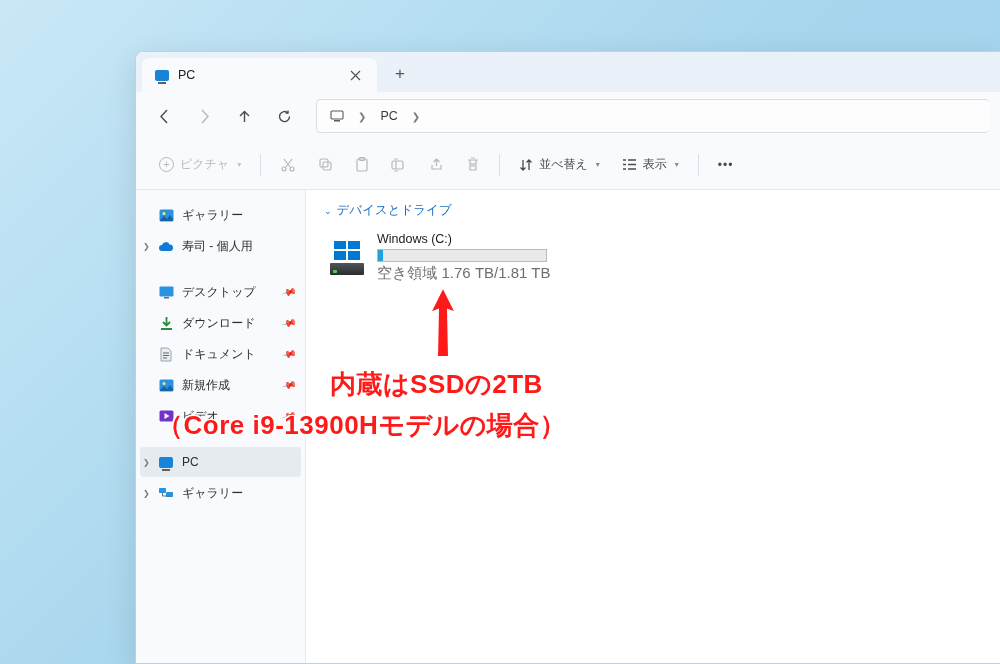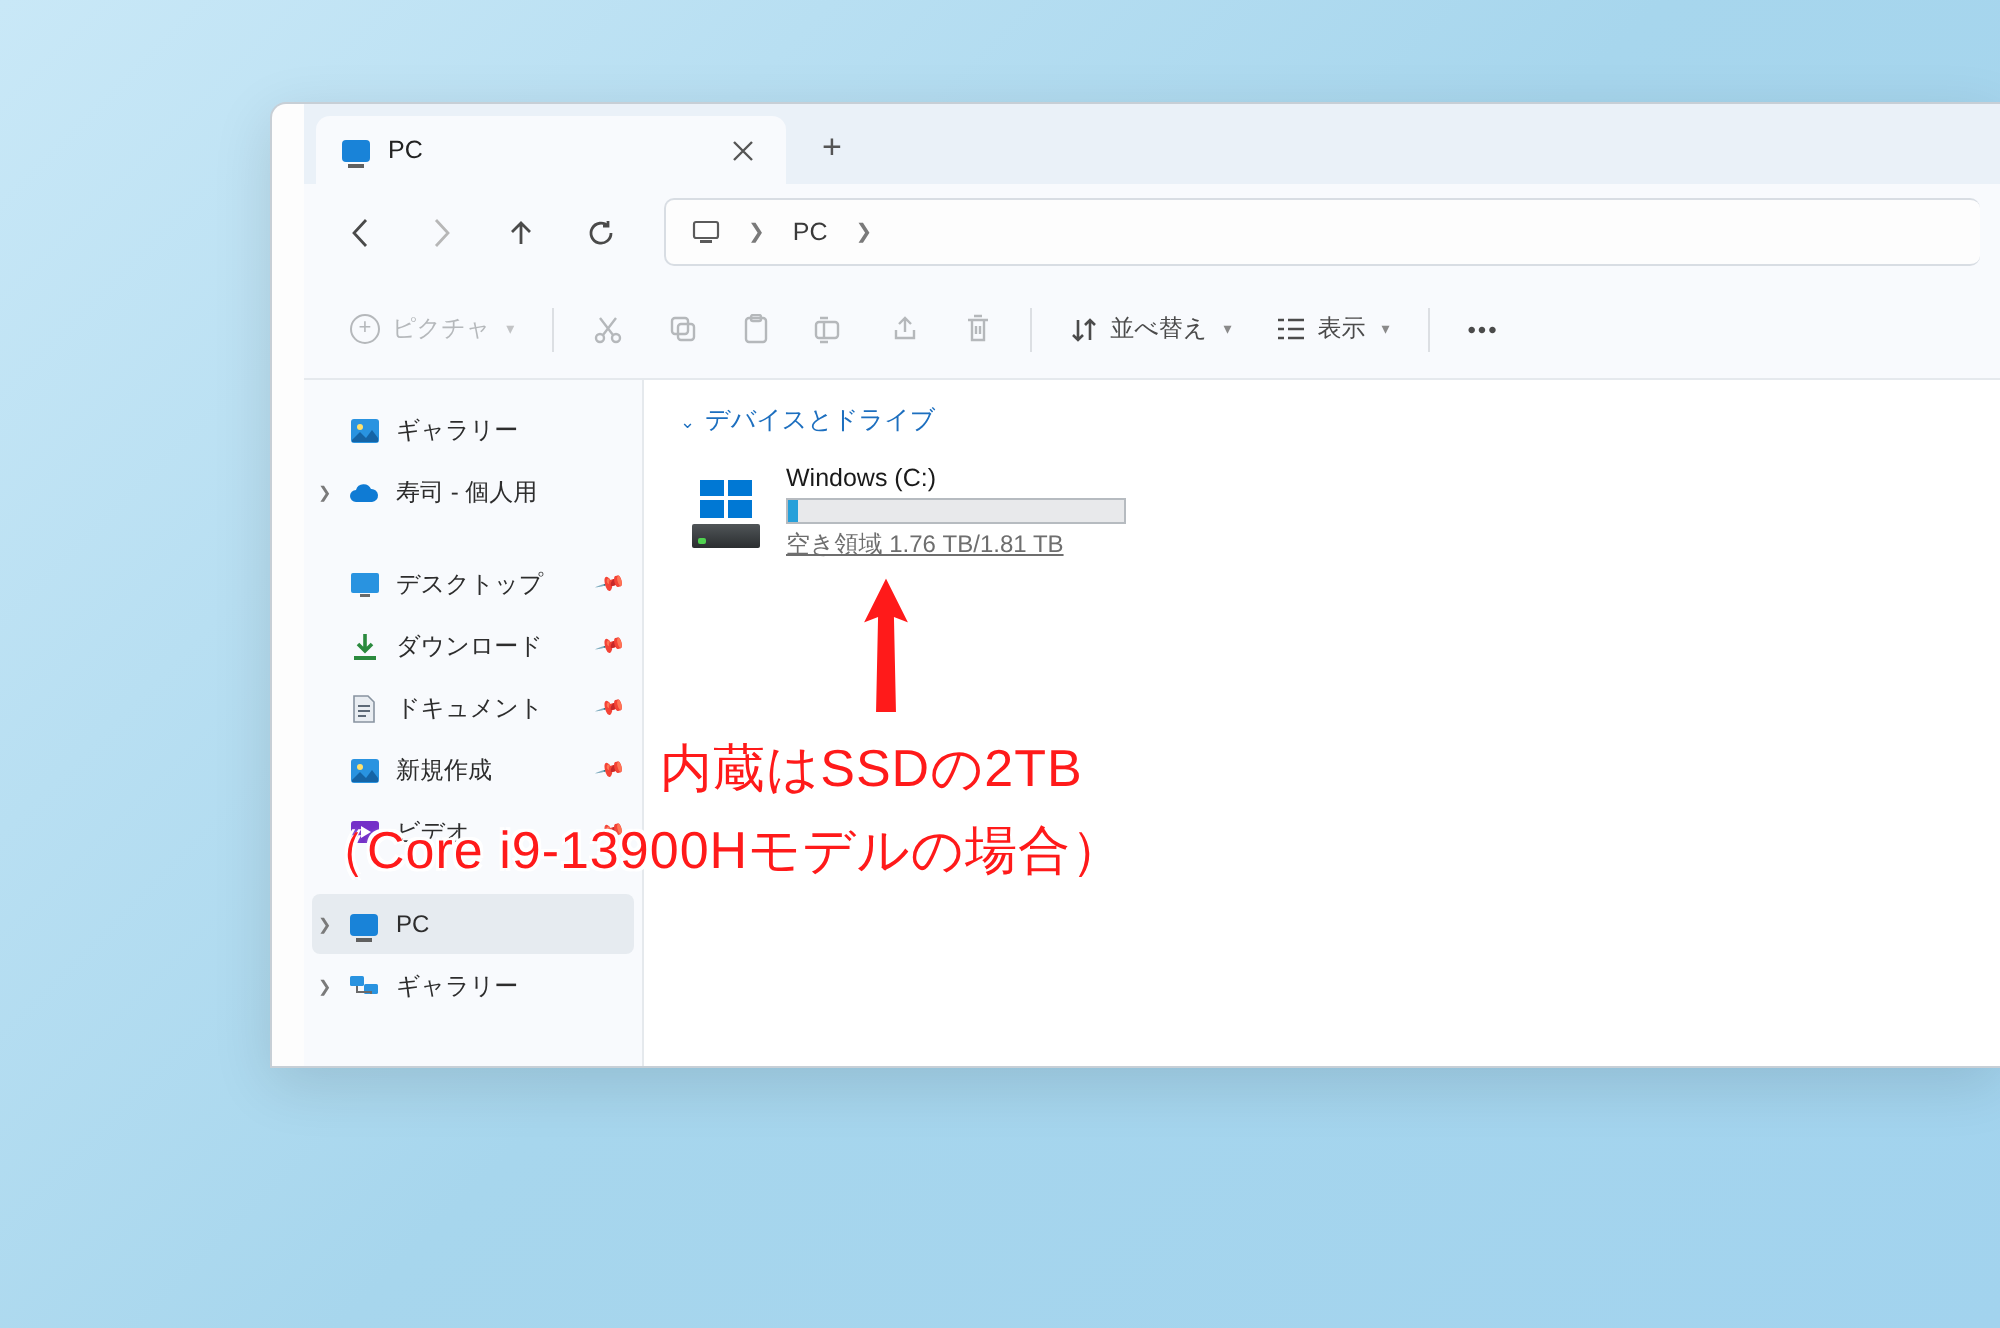--- a/index.html
+++ b/index.html
@@ -3,24 +3,24 @@
 <meta charset="utf-8">
 <style>
 * { margin:0; padding:0; box-sizing:border-box; font-family:"Segoe UI","Yu Gothic UI","Meiryo",sans-serif; }
 body {
   width:1000px; height:664px;
   background:linear-gradient(135deg,#c9e8f7 0%,#a7d6ed 50%,#a2d3ee 100%);
   overflow:hidden; position:relative;
 }
 .window {
   position:absolute; top:51px; left:135px; right:0;
-  height:483px; background:#fdfdfd;
+  height:613px; background:#fdfdfd;
   border:1px solid #c7cfd6; border-right:none; border-top-left-radius:8px;
   box-shadow:0 8px 30px rgba(0,0,0,.12);
-  display:flex; flex-direction:column; overflow:hidden;padding-left:16px;
+  display:flex; flex-direction:column; overflow:hidden;
 }
 
 .tabbar { height:40px; background:#eaf1f8; display:flex; align-items:flex-end; padding-left:6px; }
 .tab {
   display:flex; align-items:center; gap:8px;
   height:34px; padding:0 10px 0 12px; background:#f8fafd;
   border-top-left-radius:7px; border-top-right-radius:7px;
   min-width:235px; font-size:12.5px; color:#222;
   box-shadow:inset 0 -1px 0 #f8fafd;
 }
@@ -63,26 +63,26 @@
 .drive { display:flex; gap:10px; padding:3px; border-radius:3px; cursor:pointer; width:280px;align-items:center; }
 .drive-icon { width:40px; height:34px; position:relative; }
 .drive-icon .winlogo { width:26px; height:19px; position:absolute; top:0; left:7px; display:grid; grid-template-columns:1fr 1fr; grid-template-rows:1fr 1fr; gap:1.5px; }
 .drive-icon .winlogo div { background:#0078d4; }
 .drive-icon .hdd { position:absolute; bottom:0; left:3px; width:34px; height:12px; background:linear-gradient(#505558,#2b2e30); border-radius:1px; }
 .drive-icon .hdd::after { content:""; position:absolute; bottom:2px; left:3px; width:4px; height:3px; background:#4fd24f; border-radius:1px; }
 .drive-info { flex:1; }
 .drive-name { font-size:12.5px; color:#1a1a1a; }
 .drive-bar { width:170px; height:13px; border:1px solid #b6bbc0; background:#e8e9eb; margin:3px 0 2px; position:relative; }
 .drive-fill { height:100%; background:#26a0da; width:5%; }
-.drive-sub { font-size:12px; color:#6e6e6e;text-decoration:underline; }
+.drive-sub { font-size:15px; color:#6e6e6e; }
 
 
 .anno { position:absolute; pointer-events:none; }
 .anno-text {
-  position:absolute; color:#ff1a1a; font-weight:400; font-size:26px;
+  position:absolute; color:#ff1a1a; font-weight:700; font-size:26px;
   text-shadow:-1.5px -1.5px 0 #fff,1.5px -1.5px 0 #fff,-1.5px 1.5px 0 #fff,1.5px 1.5px 0 #fff,0 0 3px #fff;
   white-space:nowrap; line-height:1.35; letter-spacing:0.5px;
 }
 .anno-arrow { position:absolute; }
 
 svg { display:block; }
 </style>
 </head>
 <body>
 

